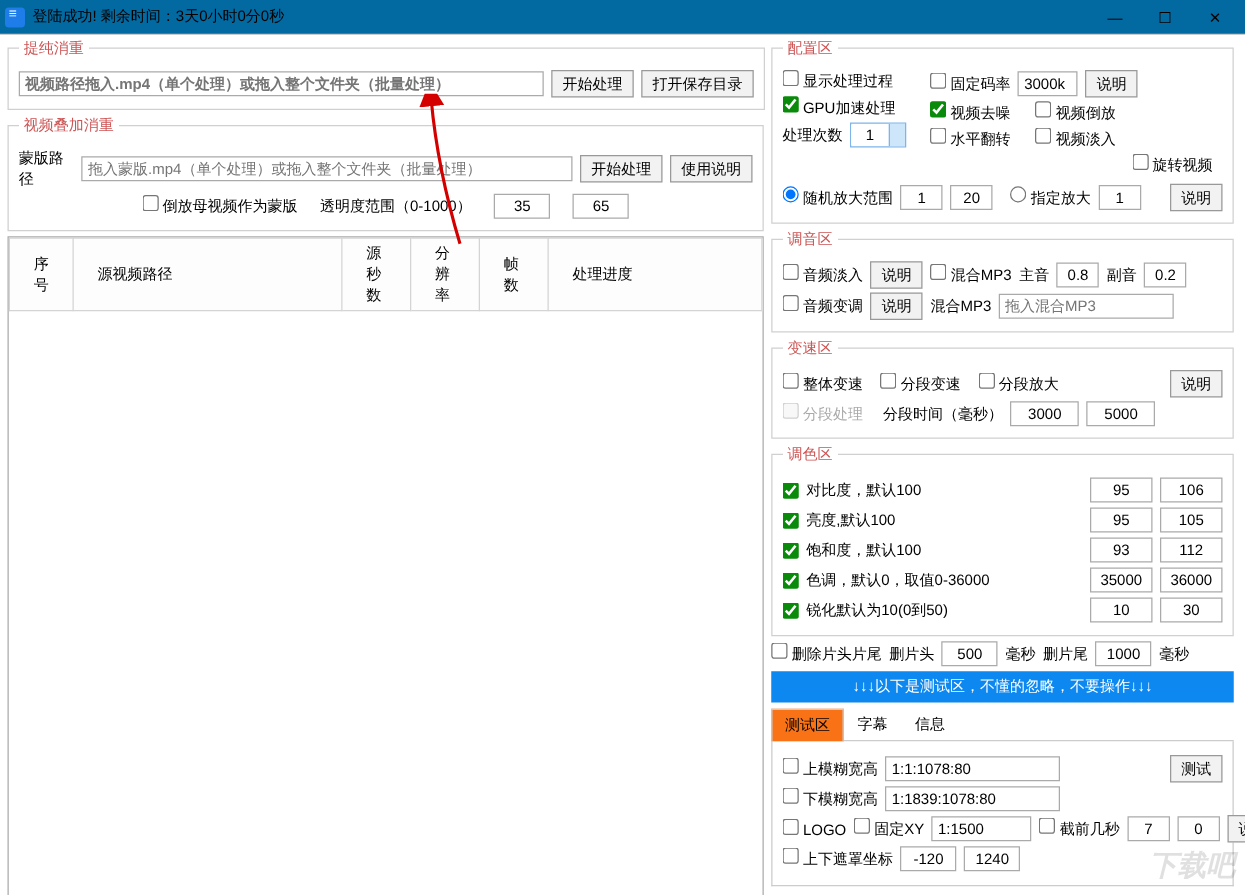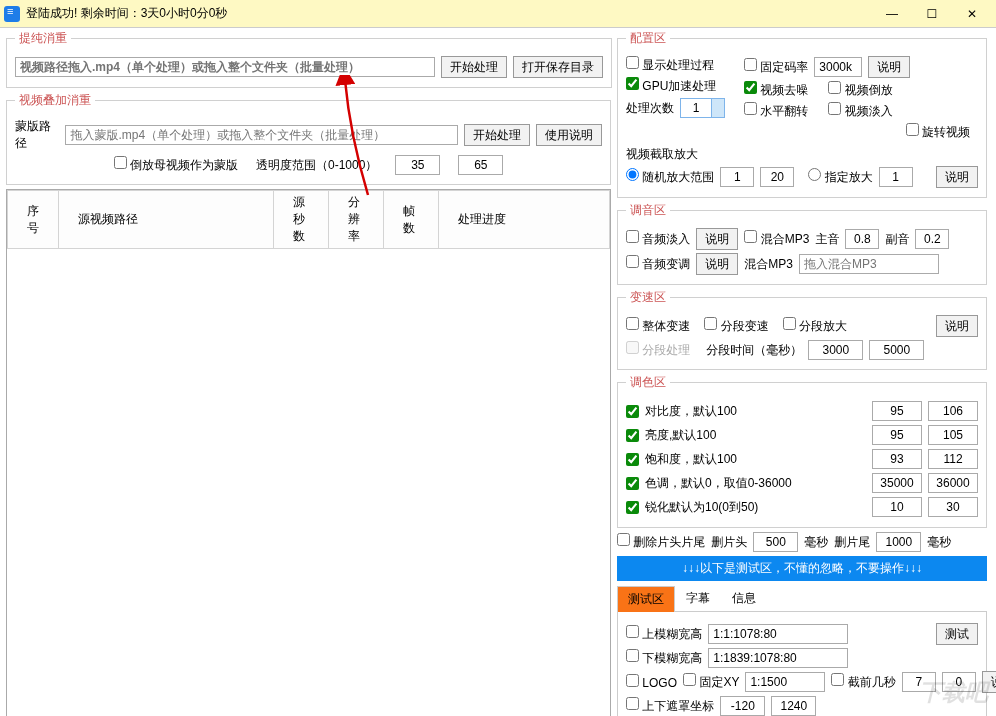--- a/index.html
+++ b/index.html
@@ -1,17 +1,17 @@
 <!DOCTYPE html>
 <html><head>
 <meta charset="utf-8">
 <style>
 * { box-sizing: border-box; margin: 0; padding: 0; font-family: "Microsoft YaHei", SimSun, Arial, sans-serif; font-size: 12px; }
 body { background: #fff; width: 996px; height: 716px; overflow: hidden; }
-.titlebar { height: 28px; background: #fef9c3; border-bottom: 1px solid #ccc; display: flex; align-items: center; padding: 0 4px; }
+.titlebar { height: 28px; background: #0369a1; border-bottom: 1px solid #ccc; display: flex; align-items: center; padding: 0 4px; }
 .titlebar .icon { width: 16px; height: 16px; background: #1e7de8; border-radius: 3px; margin-right: 6px; position: relative; }
 .titlebar .icon::after { content: "≡"; color: #fff; position: absolute; left: 3px; top: -1px; font-size: 11px; }
 .titlebar .title { flex: 1; color: #000; }
 .titlebar .winbtn { width: 40px; height: 28px; text-align: center; line-height: 28px; color: #000; cursor: pointer; }
 .content { display: flex; padding: 2px 6px; gap: 6px; }
 .left { width: 605px; }
 .right { width: 370px; }
 
 fieldset { border: 1px solid #d0d0d0; padding: 6px 8px; margin-bottom: 4px; }
 legend { color: #cc5555; padding: 0 4px; }
@@ -140,21 +140,20 @@
           </div>
           <div class="row" style="gap:20px">
             <label><input type="checkbox" style=""> <span>水平翻转</span></label>
             <label><input type="checkbox" style=""> <span>视频淡入</span></label>
           </div>
           <div class="row" style="justify-content:flex-end;padding-right:8px">
             <label><input type="checkbox" style=""> <span>旋转视频</span></label>
           </div>
         </div>
       </div>
-      <div style="margin-top:2px">视频截取放大</div>
       <div class="row">
         <label><input type="radio" name="crop" checked="" style=""> <span>随机放大范围</span></label>
         <input type="text" class="num-input-sm" value="1" style="">
         <input type="text" class="num-input-sm" value="20" style="">
         <label style="margin-left:8px"><input type="radio" name="crop" style=""> <span>指定放大</span></label>
         <input type="text" class="num-input-sm" value="1" style="">
         <button class="btn" style="margin-left:auto">说明</button>
       </div>
     </fieldset>
 

